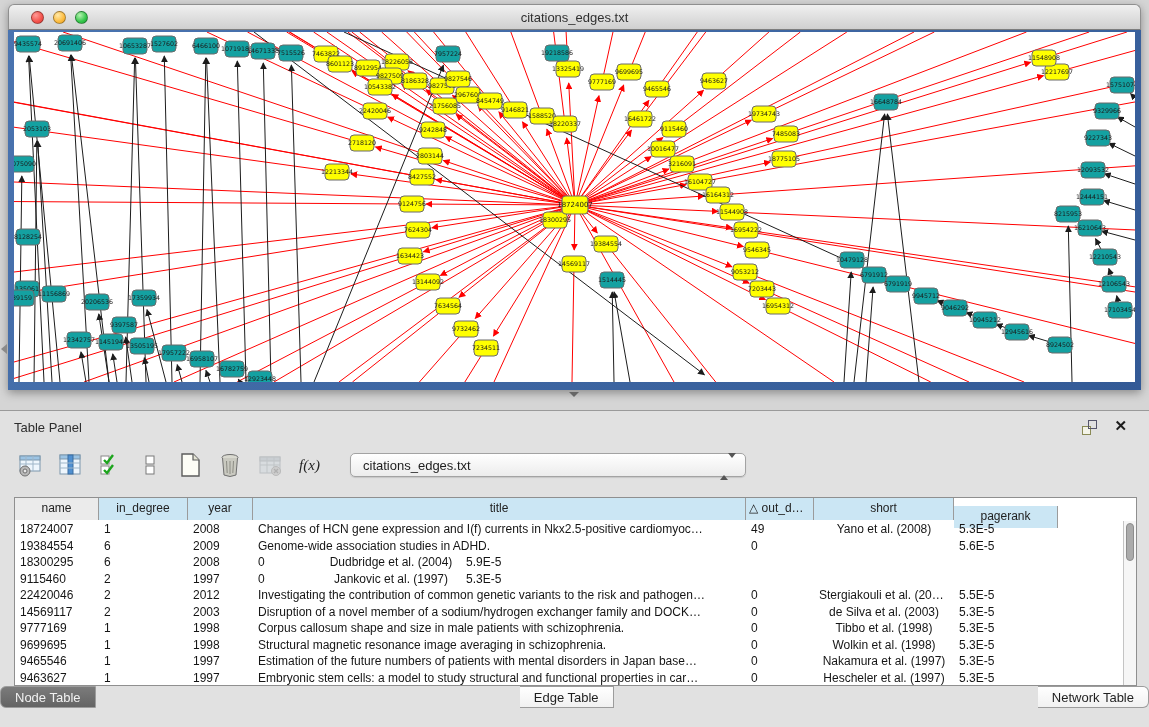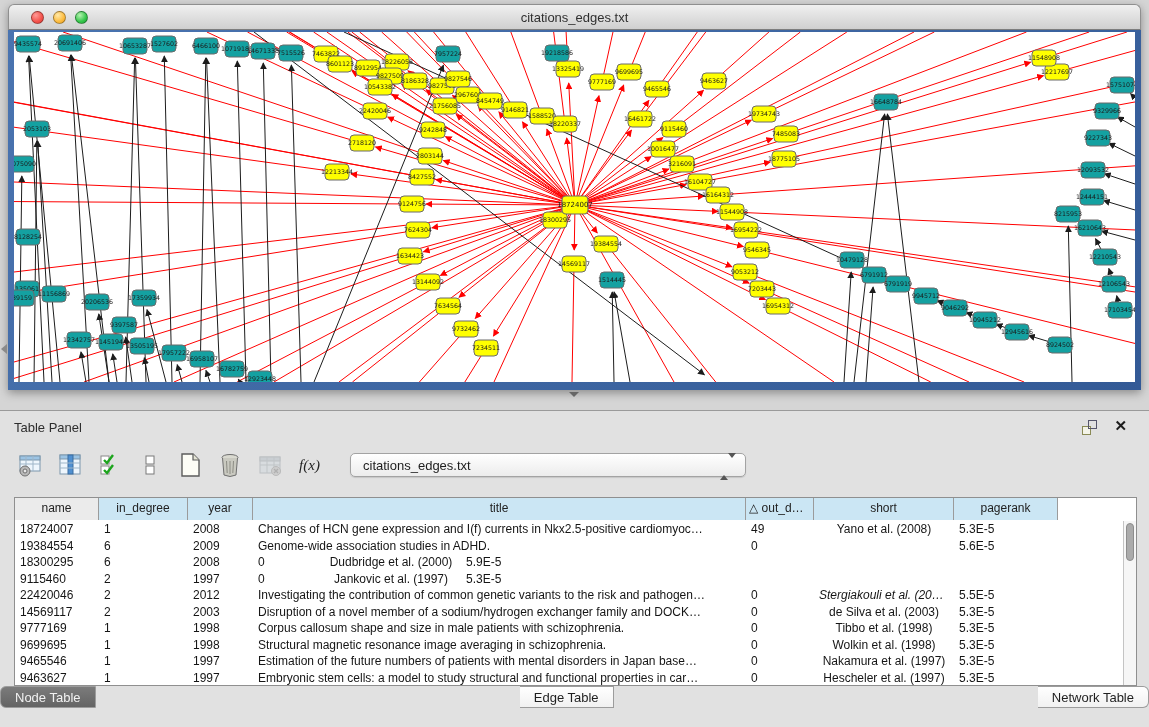--- a/index.html
+++ b/index.html
@@ -755,21 +755,21 @@
   </div>
 
   <div id="dtable">
     <div id="thead">
         <div class="th th-gray" style="width: 84px;">name</div>
         <div class="th th-blue" style="width: 89px;">in_degree</div>
         <div class="th th-blue" style="width: 65px;">year</div>
         <div class="th th-blue" style="width: 493px;">title</div>
         <div class="th th-blue" style="width: 68px;">△ out_degree</div>
         <div class="th th-blue" style="width: 140px;">short</div>
-        <div class="th th-blue" style="width: 104px;">pagerank</div>
+        <div class="th th-blue" style="width: 104px; margin-top: 8px;">pagerank</div>
         <div class="th th-fill"></div>
       </div>
     <div id="tbody">
         <div class="tr">
           <div class="td" style="width: 84px; text-align: left;">18724007</div>
           <div class="td" style="width: 89px; text-align: left;">1</div>
           <div class="td" style="width: 65px; text-align: left;">2008</div>
           <div class="td" style="width: 493px; text-align: left;">Changes of HCN gene expression and I(f) currents in Nkx2.5-positive cardiomyoc…</div>
           <div class="td" style="width: 68px; text-align: left;">49</div>
           <div class="td" style="width: 140px; text-align: center;">Yano et al. (2008)</div>
@@ -782,38 +782,38 @@
           <div class="td" style="width: 493px; text-align: left;">Genome-wide association studies in ADHD.</div>
           <div class="td" style="width: 68px; text-align: left;">0</div>
           <div class="td" style="width: 140px; text-align: center; margin-top: 24px;">Franke et al. (2009)</div>
           <div class="td" style="width: 104px; text-align: left;">5.6E-5</div>
         </div>
         <div class="tr">
           <div class="td" style="width: 84px; text-align: left;">18300295</div>
           <div class="td" style="width: 89px; text-align: left;">6</div>
           <div class="td" style="width: 65px; text-align: left;">2008</div>
           <div class="td" style="width: 68px; text-align: left;">0</div>
-          <div class="td" style="width: 140px; text-align: center;">Dudbridge et al. (2000)</div>
+          <div class="td" style="width: 140px; text-align: center;">Dudbridge et al. (2004)</div>
           <div class="td" style="width: 104px; text-align: left;">5.9E-5</div>
         </div>
         <div class="tr">
           <div class="td" style="width: 84px; text-align: left;">9115460</div>
           <div class="td" style="width: 89px; text-align: left;">2</div>
           <div class="td" style="width: 65px; text-align: left;">1997</div>
           <div class="td" style="width: 68px; text-align: left;">0</div>
           <div class="td" style="width: 140px; text-align: center;">Jankovic et al. (1997)</div>
           <div class="td" style="width: 104px; text-align: left;">5.3E-5</div>
         </div>
         <div class="tr">
           <div class="td" style="width: 84px; text-align: left;">22420046</div>
           <div class="td" style="width: 89px; text-align: left;">2</div>
           <div class="td" style="width: 65px; text-align: left;">2012</div>
           <div class="td" style="width: 493px; text-align: left;">Investigating the contribution of common genetic variants to the risk and pathogen…</div>
           <div class="td" style="width: 68px; text-align: left;">0</div>
-          <div class="td" style="width: 140px; text-align: center; font-style: italic;">Stergiakouli et al. (2012)</div>
+          <div class="td" style="width: 140px; text-align: center;">Stergiakouli et al. (2012)</div>
           <div class="td" style="width: 104px; text-align: left;">5.5E-5</div>
         </div>
         <div class="tr">
           <div class="td" style="width: 84px; text-align: left;">14569117</div>
           <div class="td" style="width: 89px; text-align: left;">2</div>
           <div class="td" style="width: 65px; text-align: left;">2003</div>
           <div class="td" style="width: 493px; text-align: left;">Disruption of a novel member of a sodium/hydrogen exchanger family and DOCK…</div>
           <div class="td" style="width: 68px; text-align: left;">0</div>
           <div class="td" style="width: 140px; text-align: center;">de Silva et al. (2003)</div>
           <div class="td" style="width: 104px; text-align: left;">5.3E-5</div>

